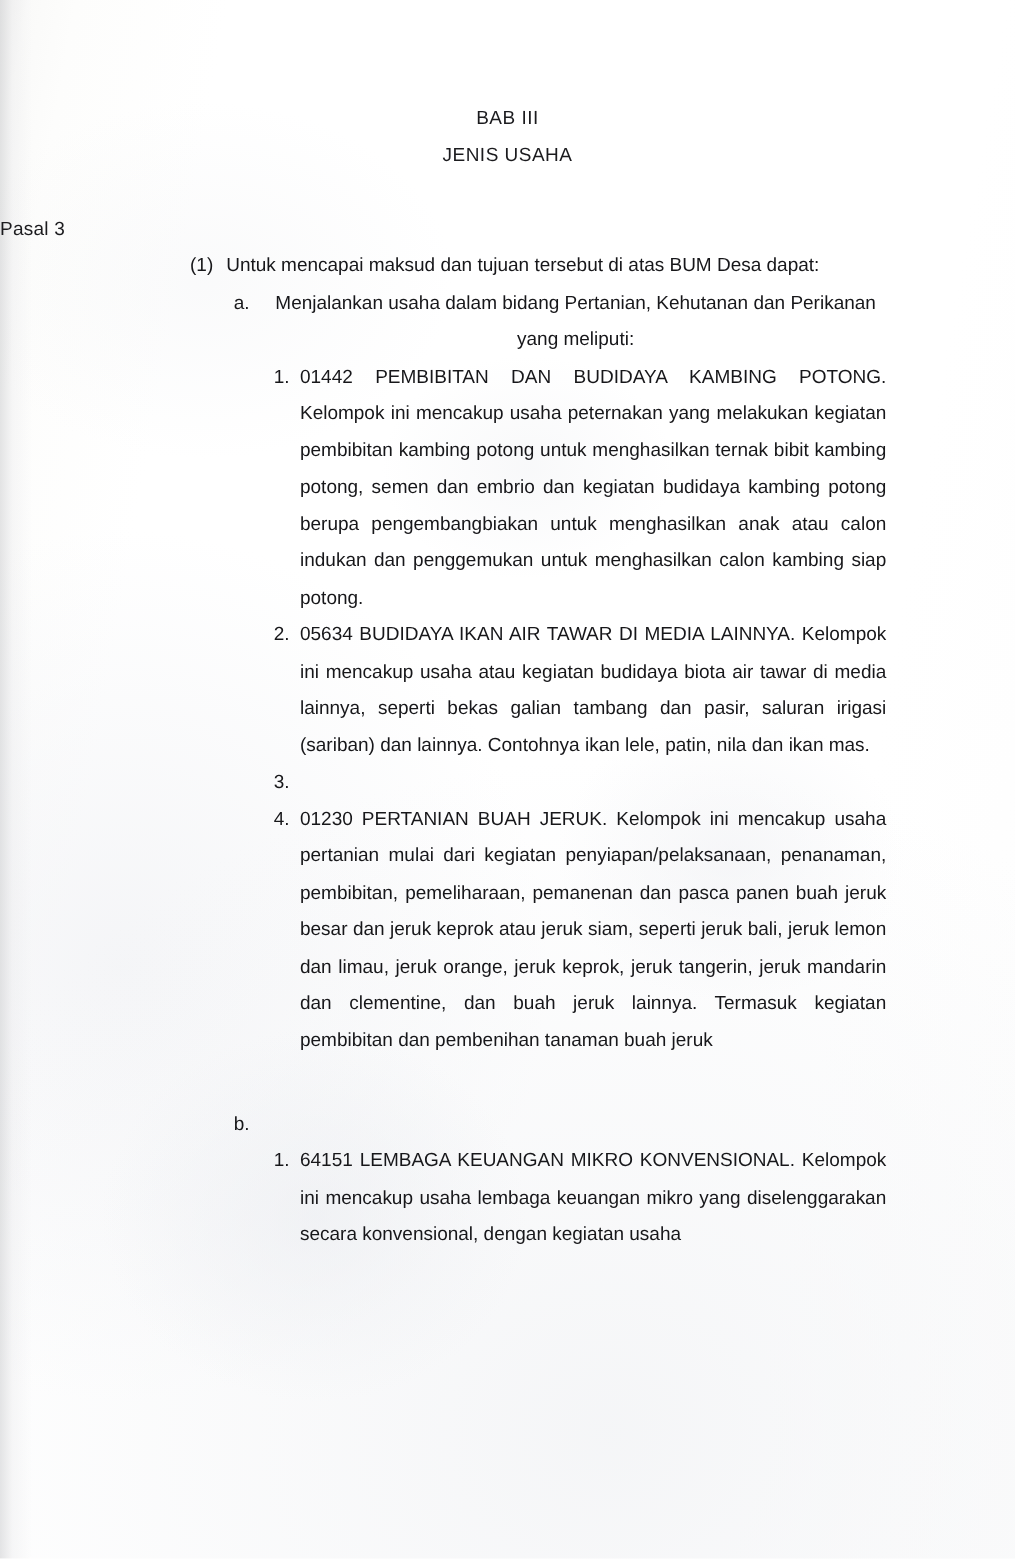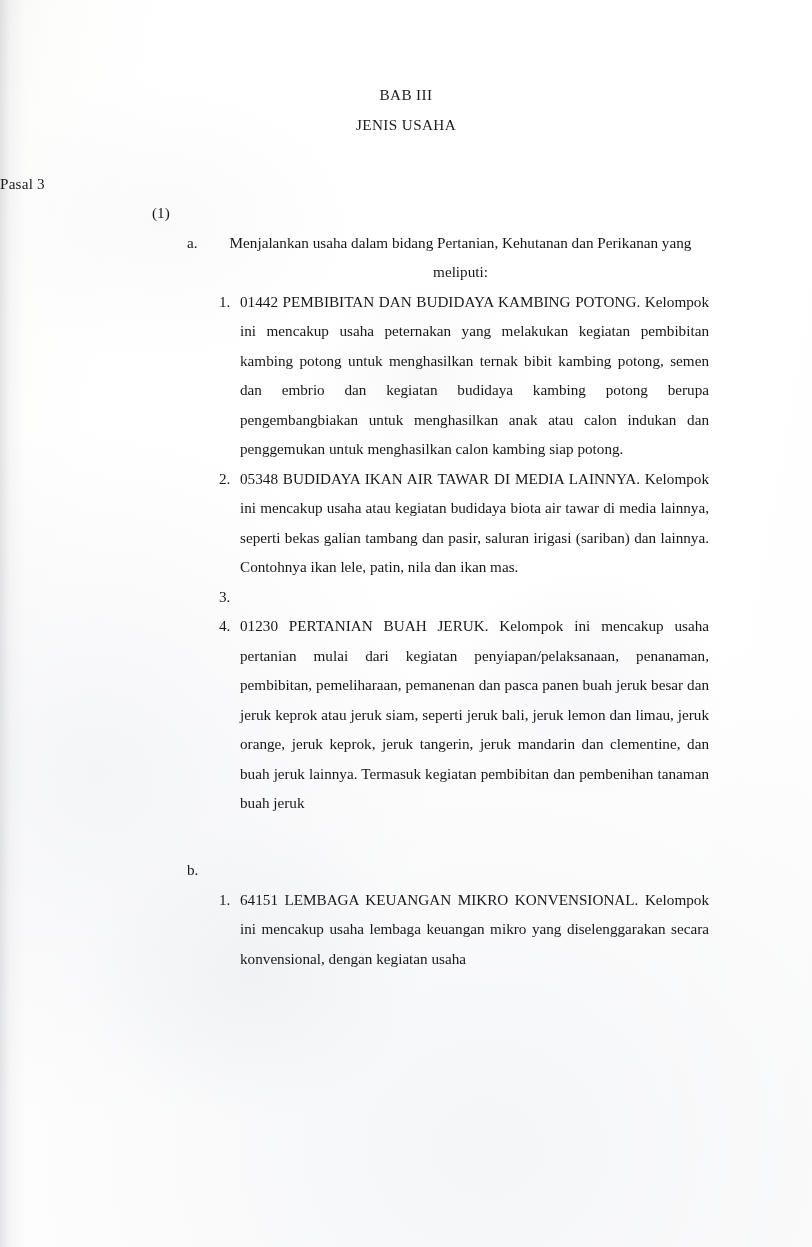--- a/index.html
+++ b/index.html
@@ -10,21 +10,21 @@
 
   #page {
     position: relative;
     width: 812px;
     height: 1247px;
     overflow: hidden;
     background:
       radial-gradient(ellipse 120% 70% at 60% 92%, rgba(243,244,246,0.85) 0%, rgba(255,255,255,0) 62%),
       radial-gradient(ellipse 60% 40% at 12% 62%, rgba(240,241,244,0.7) 0%, rgba(255,255,255,0) 70%),
       linear-gradient(100deg, #f2f2f1 0px, #fafaf9 22px, #fdfdfc 60px, #ffffff 180px, #ffffff 78%, #fdfdfd 100%);
-    font-family: Liberation Serif, serif;
+    font-family: Liberation Sans, sans-serif;
     color: #17171a;
   }
 
   
   #paper-texture {
     position: absolute;
     inset: 0;
     pointer-events: none;
     background:
       radial-gradient(ellipse 28% 16% at 31% 78%, rgba(234,236,240,0.55) 0%, rgba(255,255,255,0) 75%),
@@ -142,35 +142,36 @@
       <div class="heading-line">BAB III</div>
       <div class="heading-line">JENIS USAHA</div>
     </div>
 
     <div class="spacer-line"></div>
 
     <div class="pasal-line">Pasal 3</div>
 
     <div class="row lvl1">
       <span class="marker">(1)</span>
+      <span class="body-text">Untuk mencapai maksud dan tujuan tersebut di atas BUM Desa dapat:</span>
     </div>
 
     <div class="row lvl2">
       <span class="marker">a.</span>
       <span class="body-text plain">Menjalankan usaha dalam bidang Pertanian, Kehutanan dan Perikanan yang meliputi:</span>
     </div>
 
     <div class="row lvl3">
       <span class="marker">1.</span>
       <span class="body-text">01442 PEMBIBITAN DAN BUDIDAYA KAMBING POTONG. Kelompok ini mencakup usaha peternakan yang melakukan kegiatan pembibitan kambing potong untuk menghasilkan ternak bibit kambing potong, semen dan embrio dan kegiatan budidaya kambing potong berupa pengembangbiakan untuk menghasilkan anak atau calon indukan dan penggemukan untuk menghasilkan calon kambing siap potong.</span>
     </div>
 
     <div class="row lvl3">
       <span class="marker">2.</span>
-      <span class="body-text">05348 BUDIDAYA IKAN AIR TAWAR DI MEDIA LAINNYA. Kelompok ini mencakup usaha atau kegiatan budidaya biota air tawar di media lainnya, seperti bekas galian tambang dan pasir, saluran irigasi (sariban) dan lainnya. Contohnya ikan lele, patin, nila dan ikan mas.</span>
+      <span class="body-text">05634 BUDIDAYA IKAN AIR TAWAR DI MEDIA LAINNYA. Kelompok ini mencakup usaha atau kegiatan budidaya biota air tawar di media lainnya, seperti bekas galian tambang dan pasir, saluran irigasi (sariban) dan lainnya. Contohnya ikan lele, patin, nila dan ikan mas.</span>
     </div>
 
     <div class="row lvl3">
       <span class="marker">3.</span>
     </div>
 
     <div class="row lvl3">
       <span class="marker">4.</span>
       <span class="body-text">01230 PERTANIAN BUAH JERUK. Kelompok ini mencakup usaha pertanian mulai dari kegiatan penyiapan/pelaksanaan, penanaman, pembibitan, pemeliharaan, pemanenan dan pasca panen buah jeruk besar dan jeruk keprok atau jeruk siam, seperti jeruk bali, jeruk lemon dan limau, jeruk orange, jeruk keprok, jeruk tangerin, jeruk mandarin dan clementine, dan buah jeruk lainnya. Termasuk kegiatan pembibitan dan pembenihan tanaman buah jeruk</span>
     </div>

